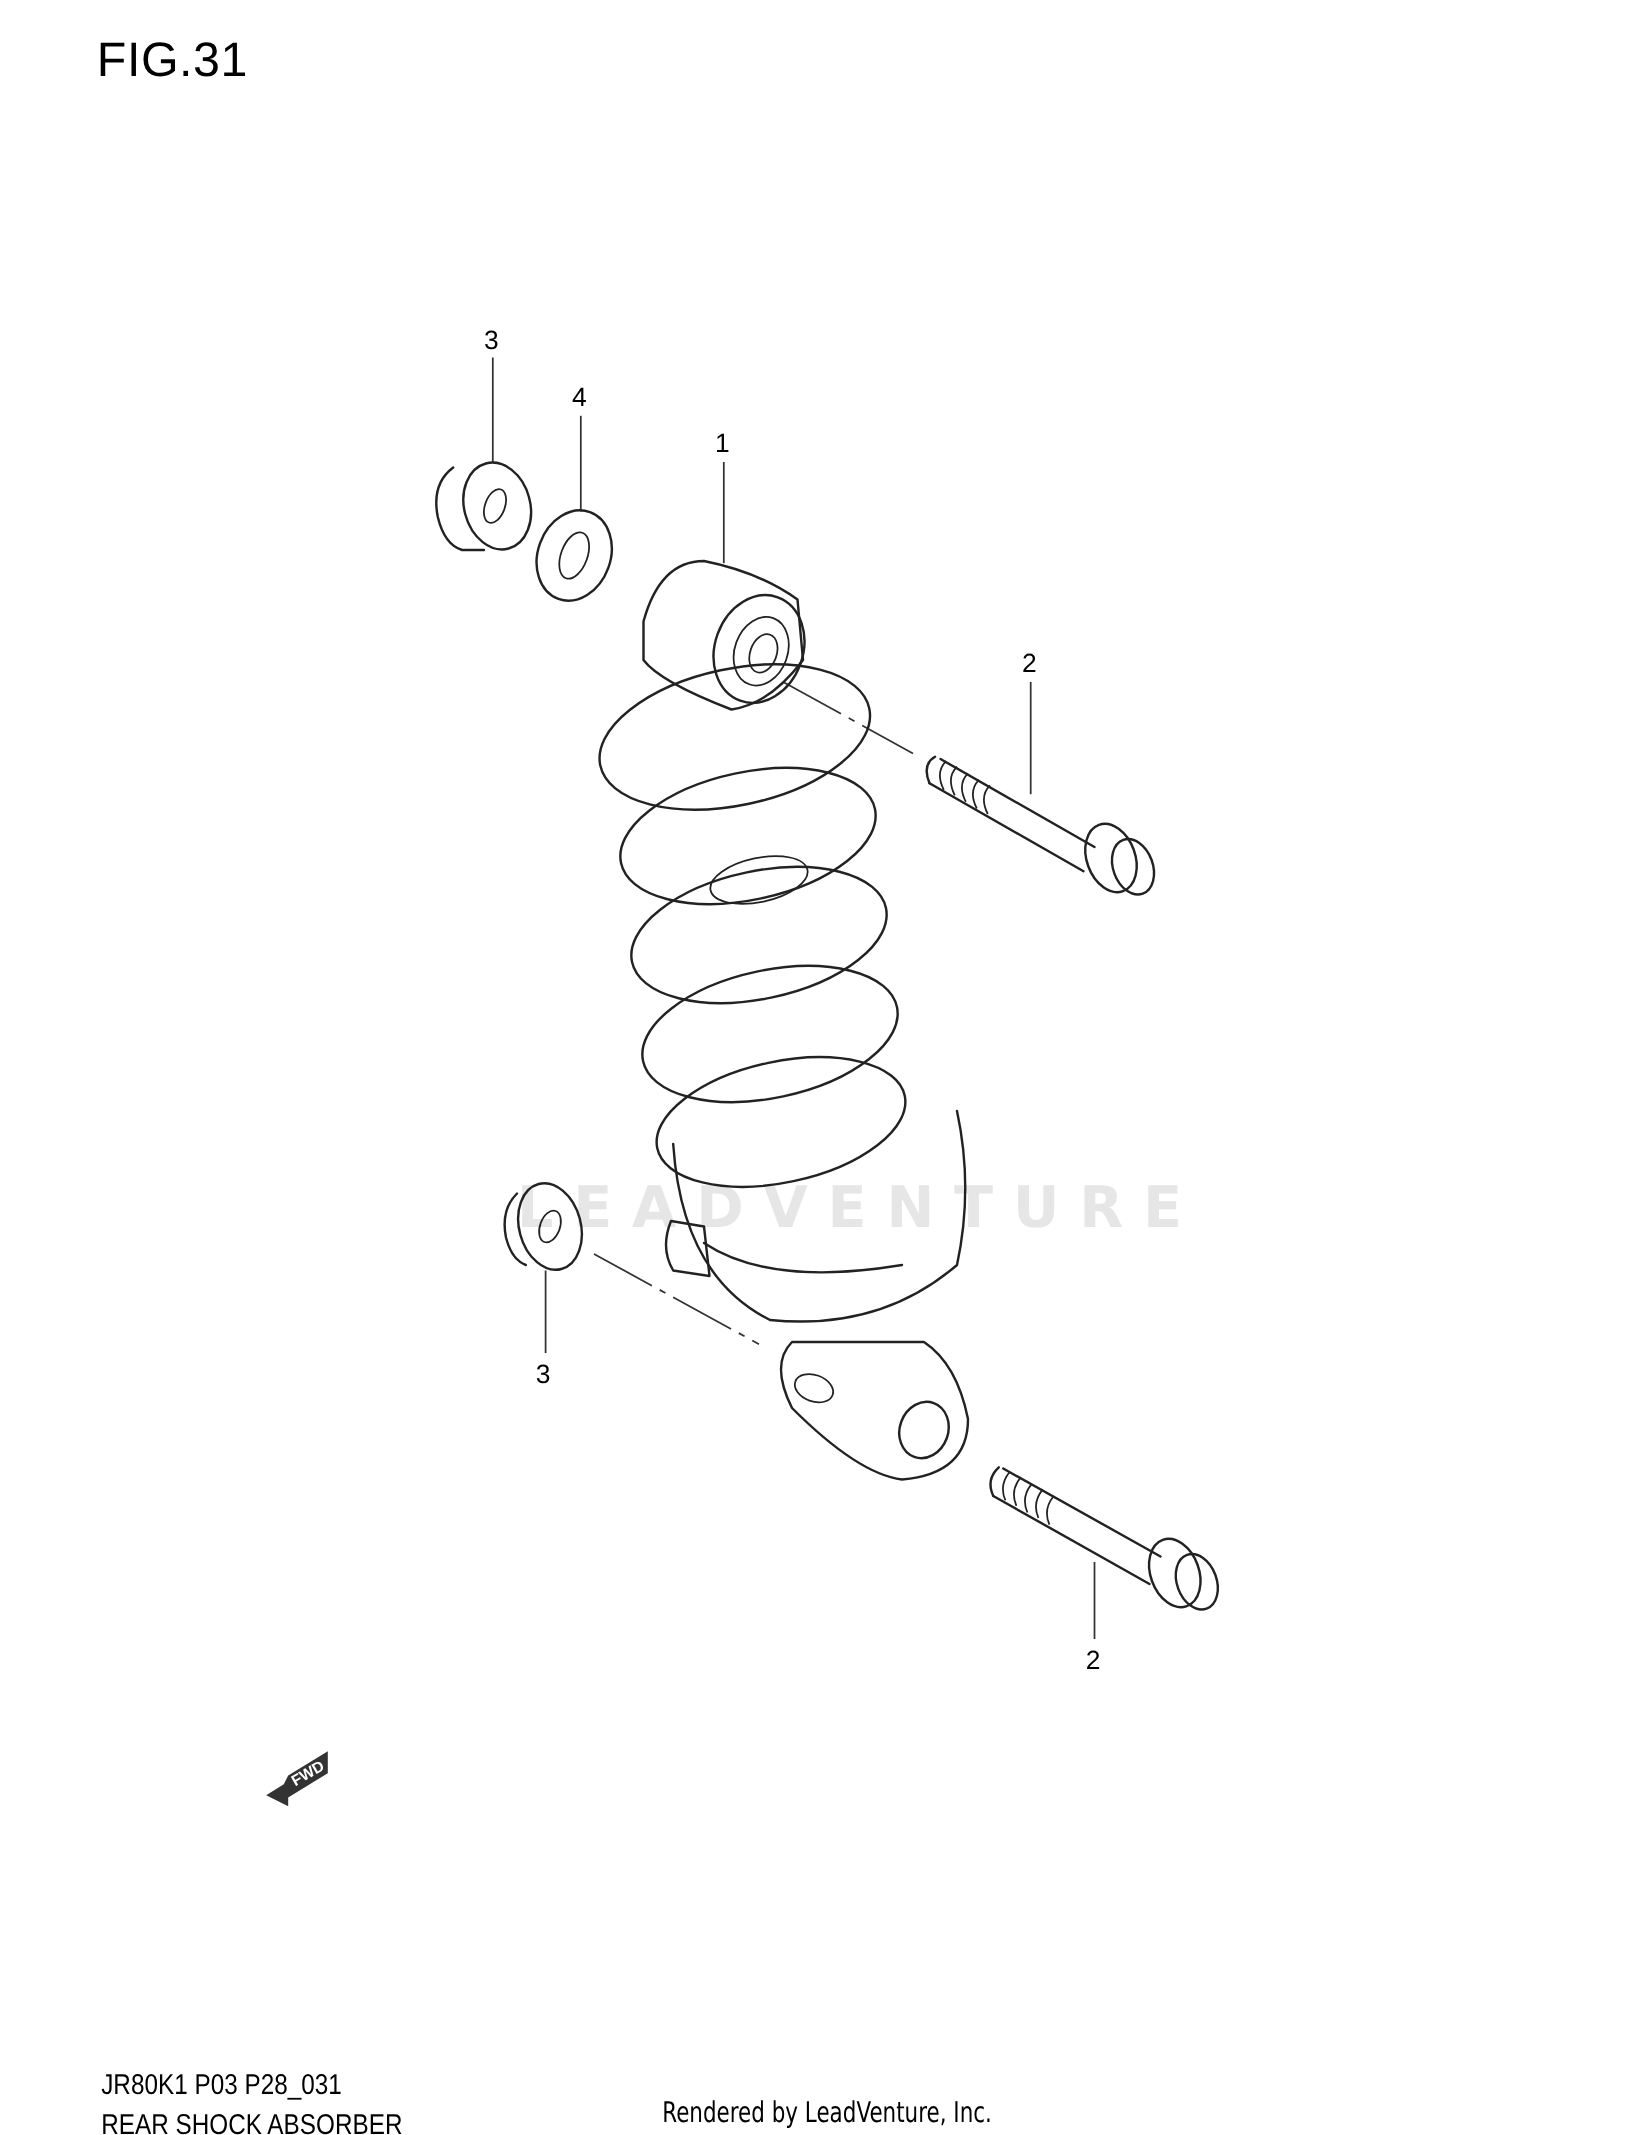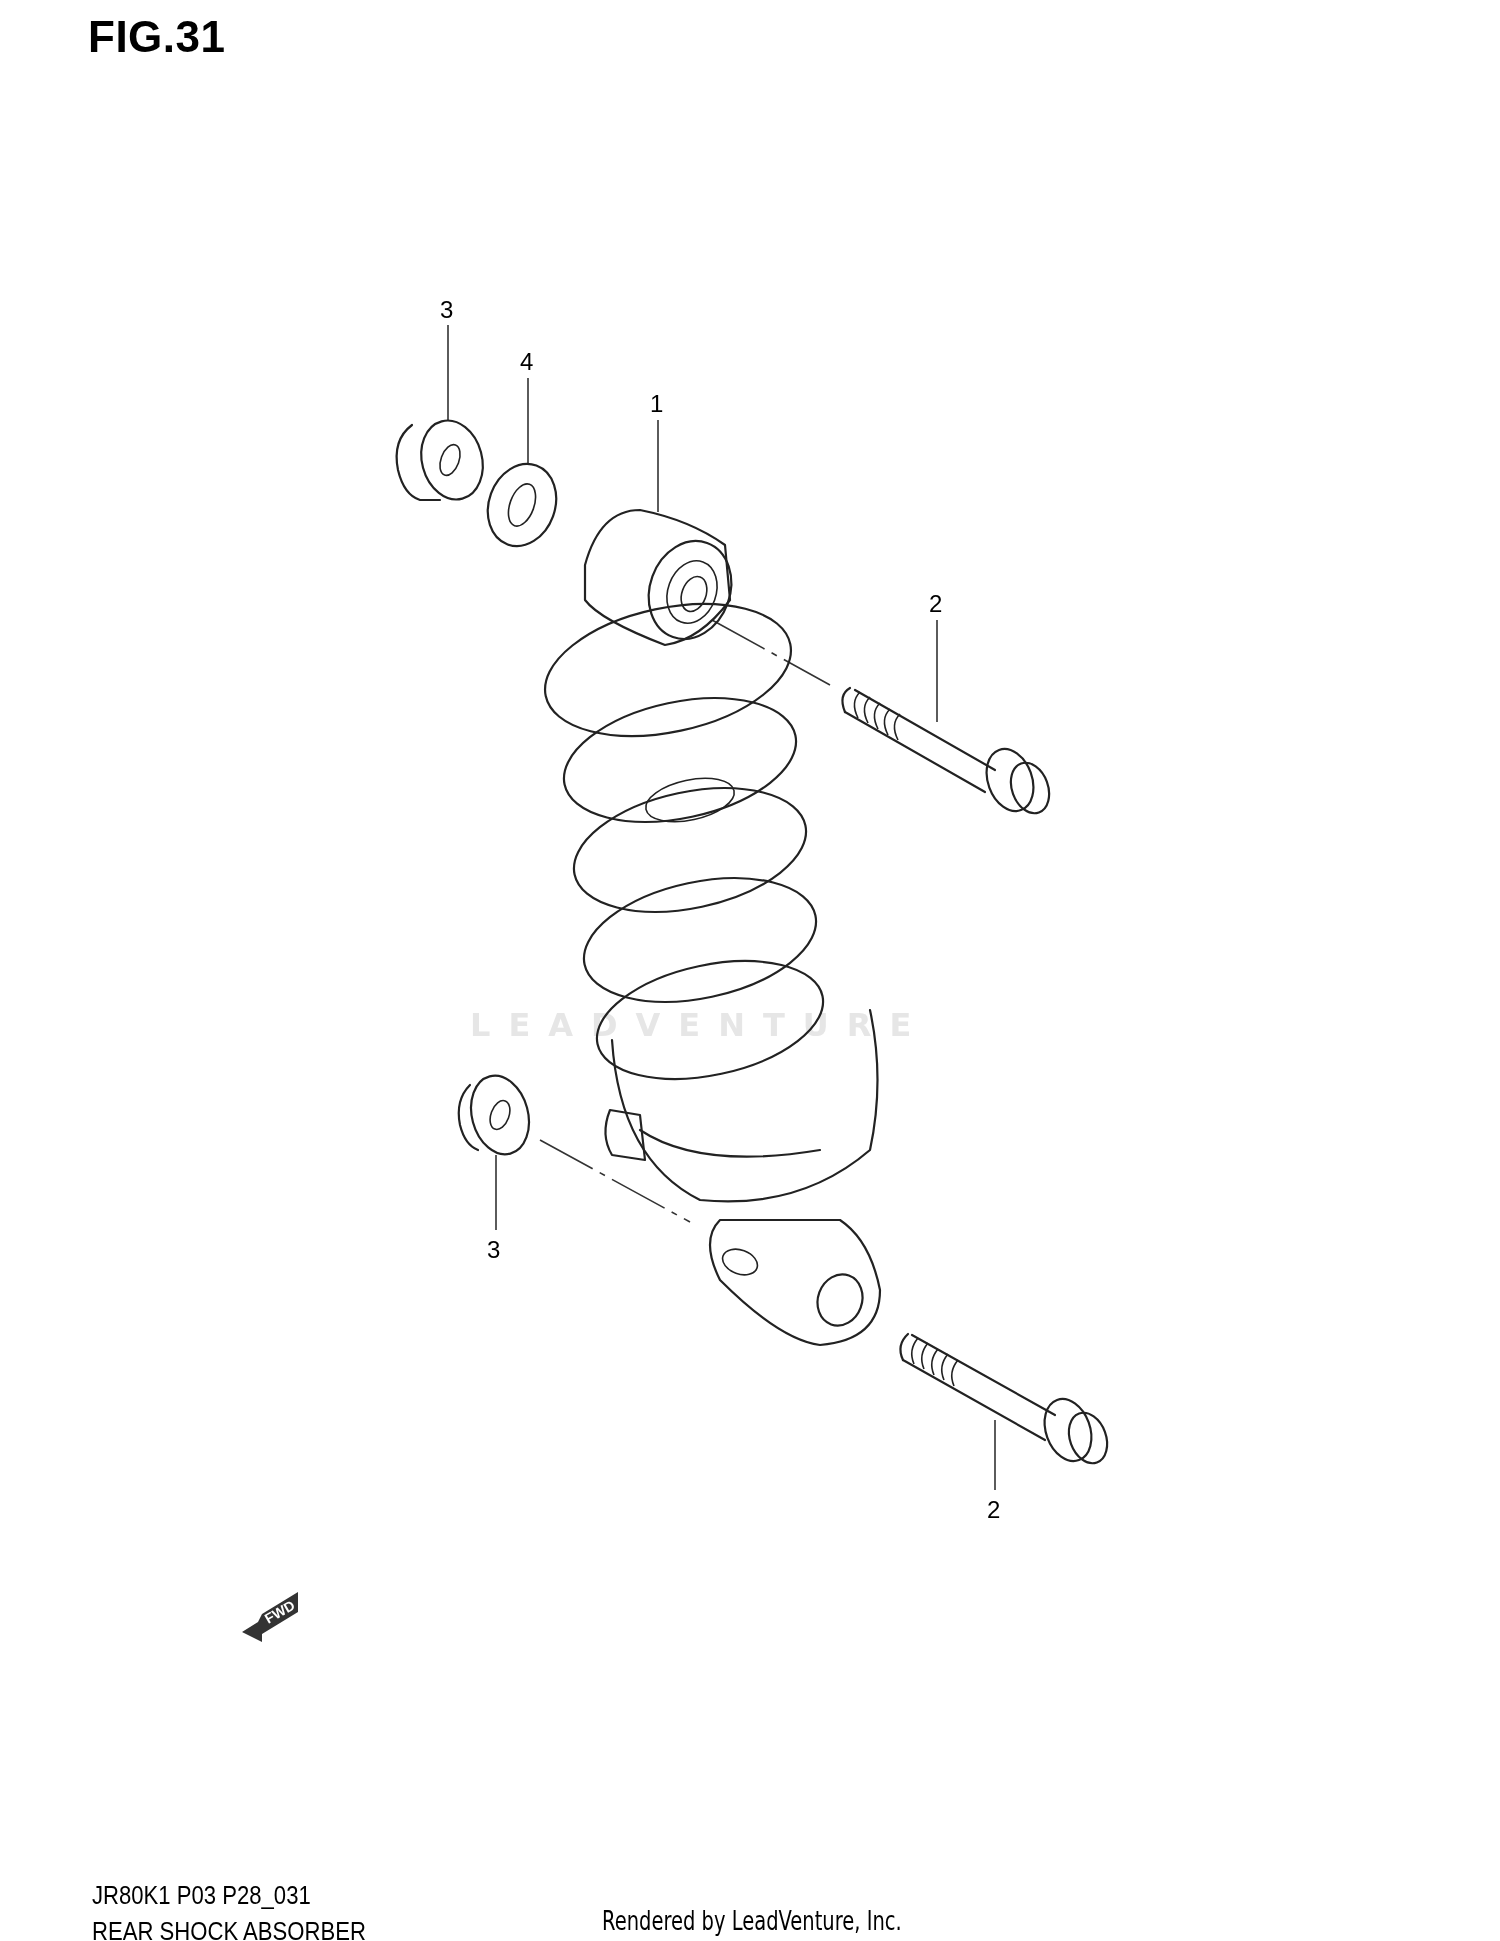--- a/index.html
+++ b/index.html
@@ -1,27 +1,27 @@
 <!DOCTYPE html>
 <html><head>
 <meta charset="utf-8">
 <style>
   html, body { margin:0; padding:0; background:#ffffff; }
   body { width:1500px; height:1941px; position:relative; overflow:hidden;
          font-family:"Liberation Sans", sans-serif; color:#000; }
-  .fig-title { position:absolute; left:88px; top:12px; font-size:44px; font-weight:bold;
+  .fig-title { position:absolute; left:88px; top:30px; font-size:44px; font-weight:normal;
                font-family:"Liberation Sans", sans-serif; letter-spacing:0.5px; }
   .callout { position:absolute; font-size:24px; font-family:"Liberation Sans", sans-serif; }
   .footer-code { position:absolute; left:92px; top:1880px; font-size:26px;
                  font-family:"Liberation Sans", sans-serif; transform:scaleX(0.85); transform-origin:left; }
   .footer-name { position:absolute; left:92px; top:1916px; font-size:26px;
                  font-family:"Liberation Sans", sans-serif; transform:scaleX(0.85); transform-origin:left; }
   .footer-credit { position:absolute; left:602px; top:1906px; font-size:26px;
                    font-family:"DejaVu Sans", sans-serif; transform:scaleX(0.75); transform-origin:left; }
-  .watermark { position:absolute; left:470px; top:1006px; font-size:32px; letter-spacing:18px;
+  .watermark { position:absolute; left:470px; top:1068px; font-size:52px; letter-spacing:18px;
                color:#e6e6e6; font-weight:bold; font-family:"DejaVu Sans", sans-serif; }
   svg.drawing { position:absolute; left:0; top:0; }
   .stroke { fill:none; stroke:#222; stroke-width:2.2; stroke-linecap:round; stroke-linejoin:round; }
   .thin { fill:none; stroke:#222; stroke-width:1.6; }
   .leader { stroke:#333; stroke-width:1.6; fill:none; }
 </style>
 </head>
 <body>
 
 <div class="fig-title">FIG.31</div>

